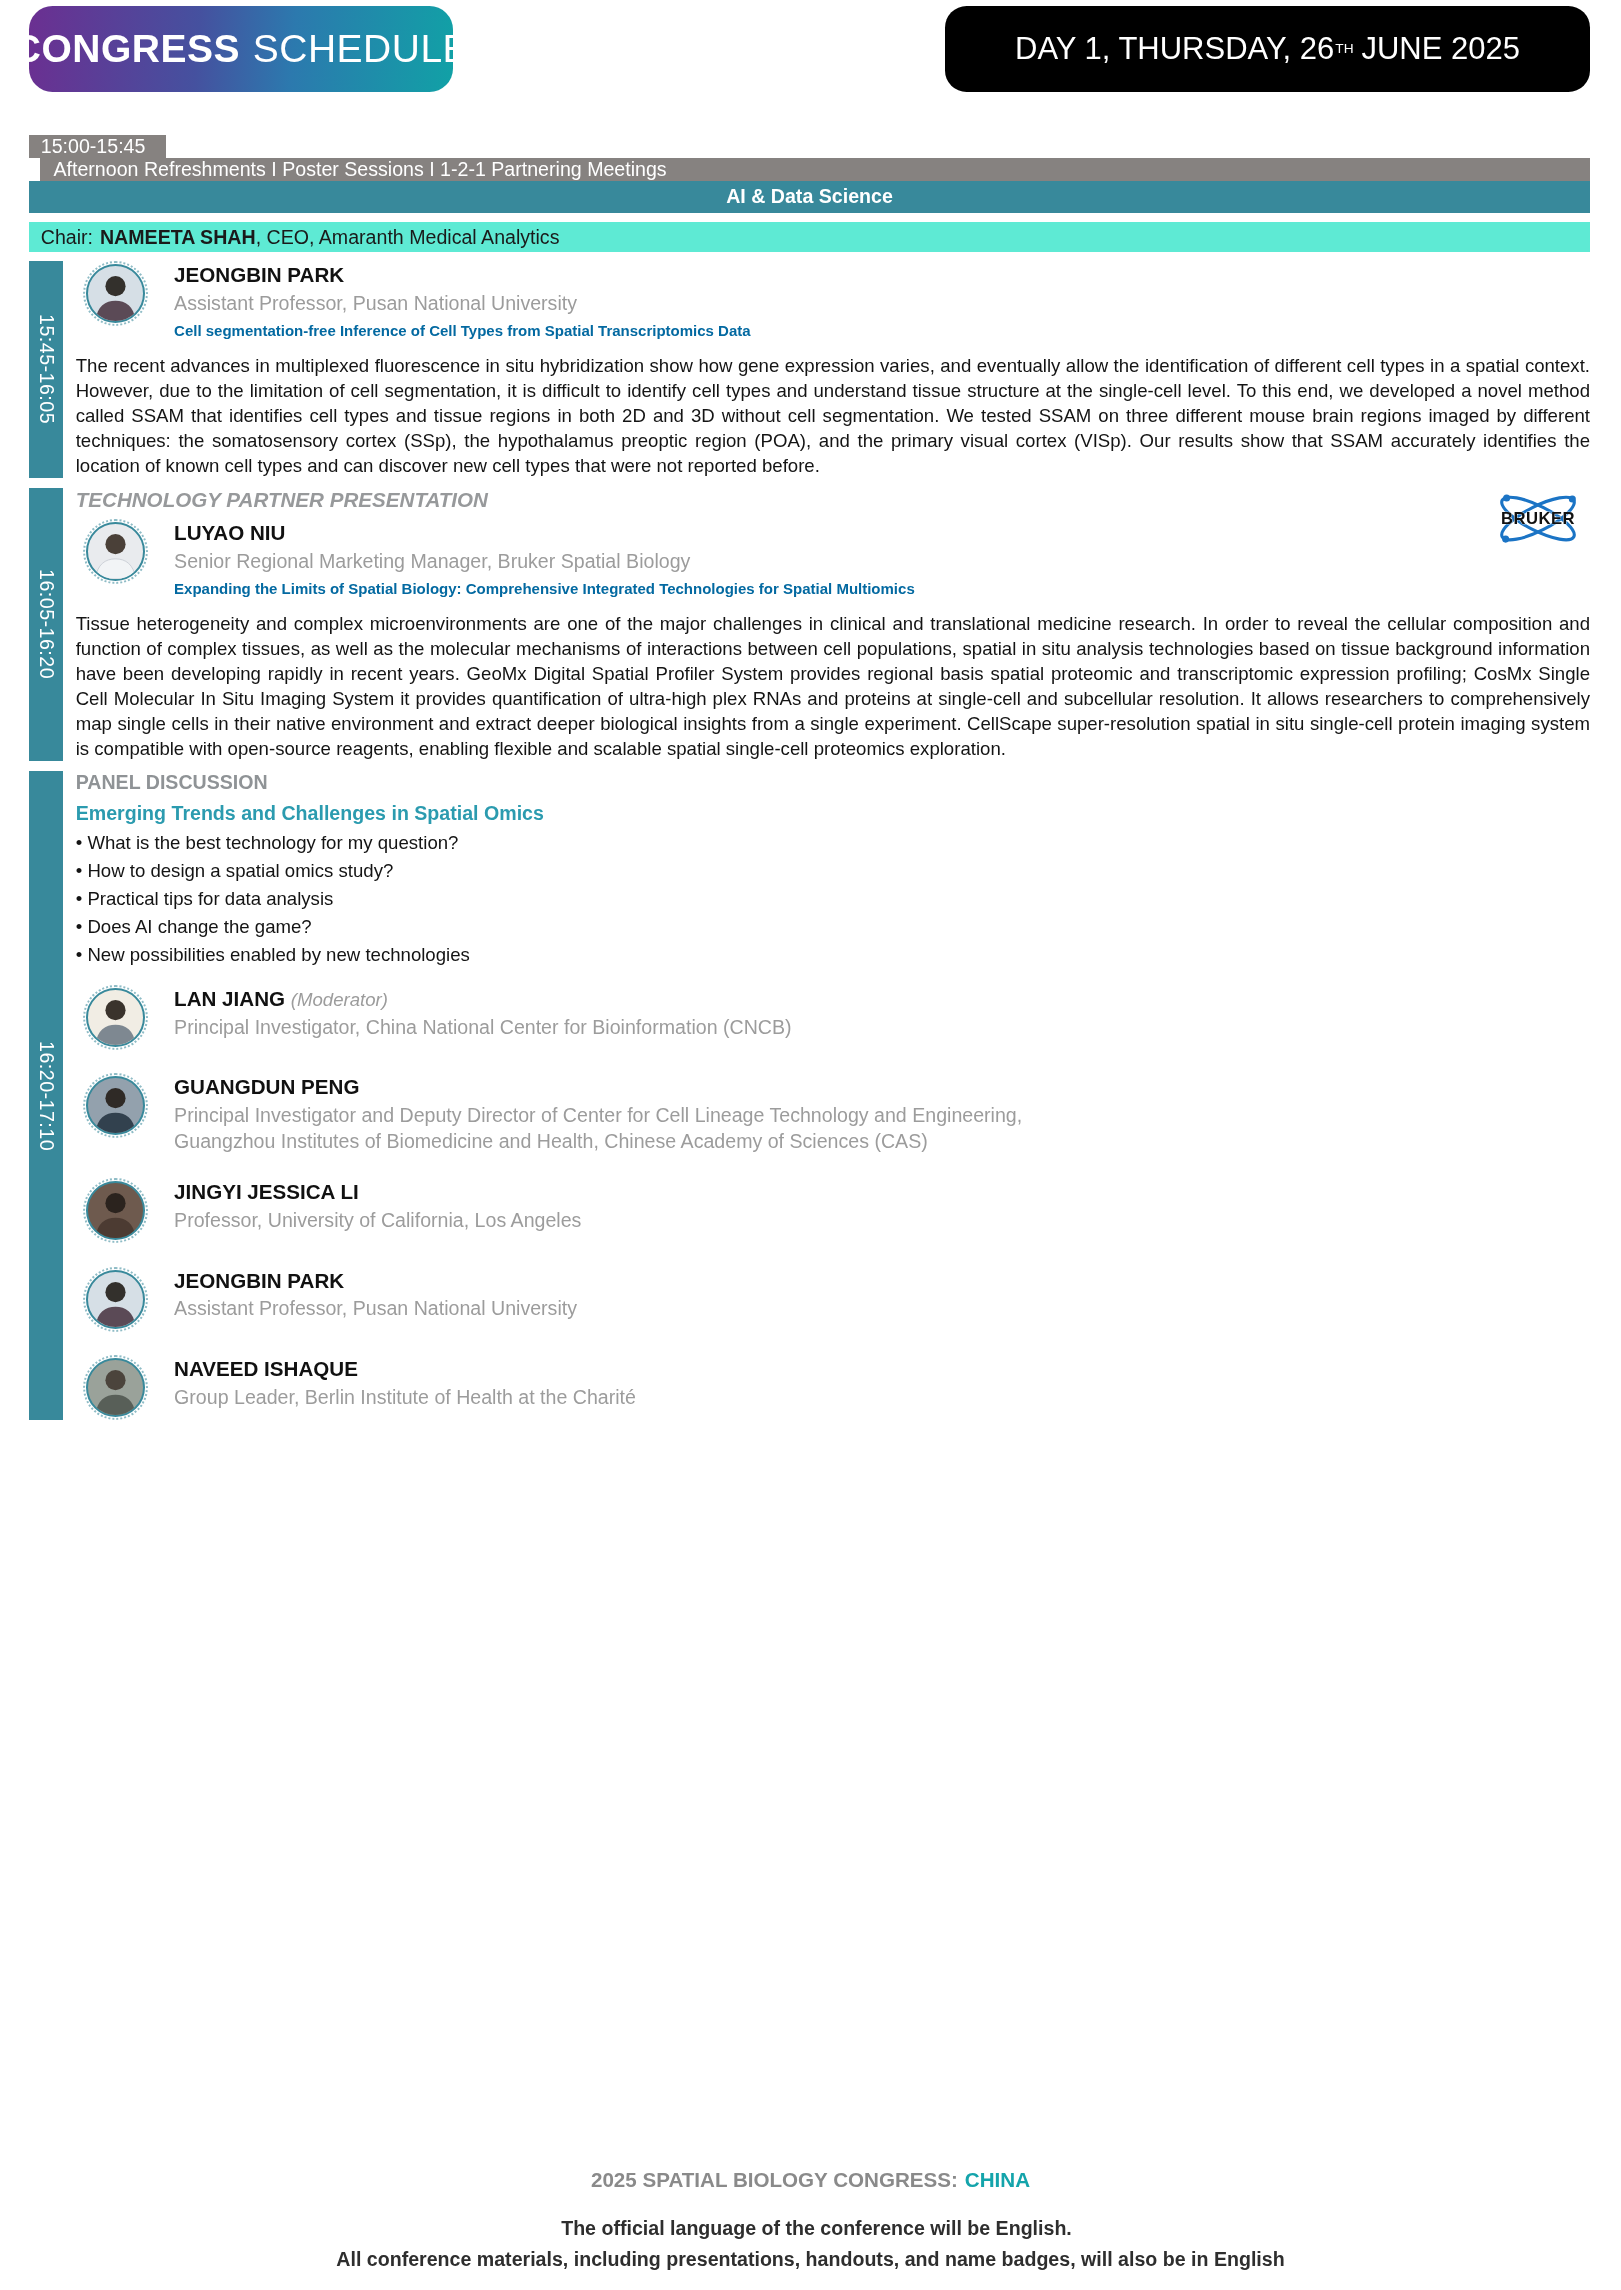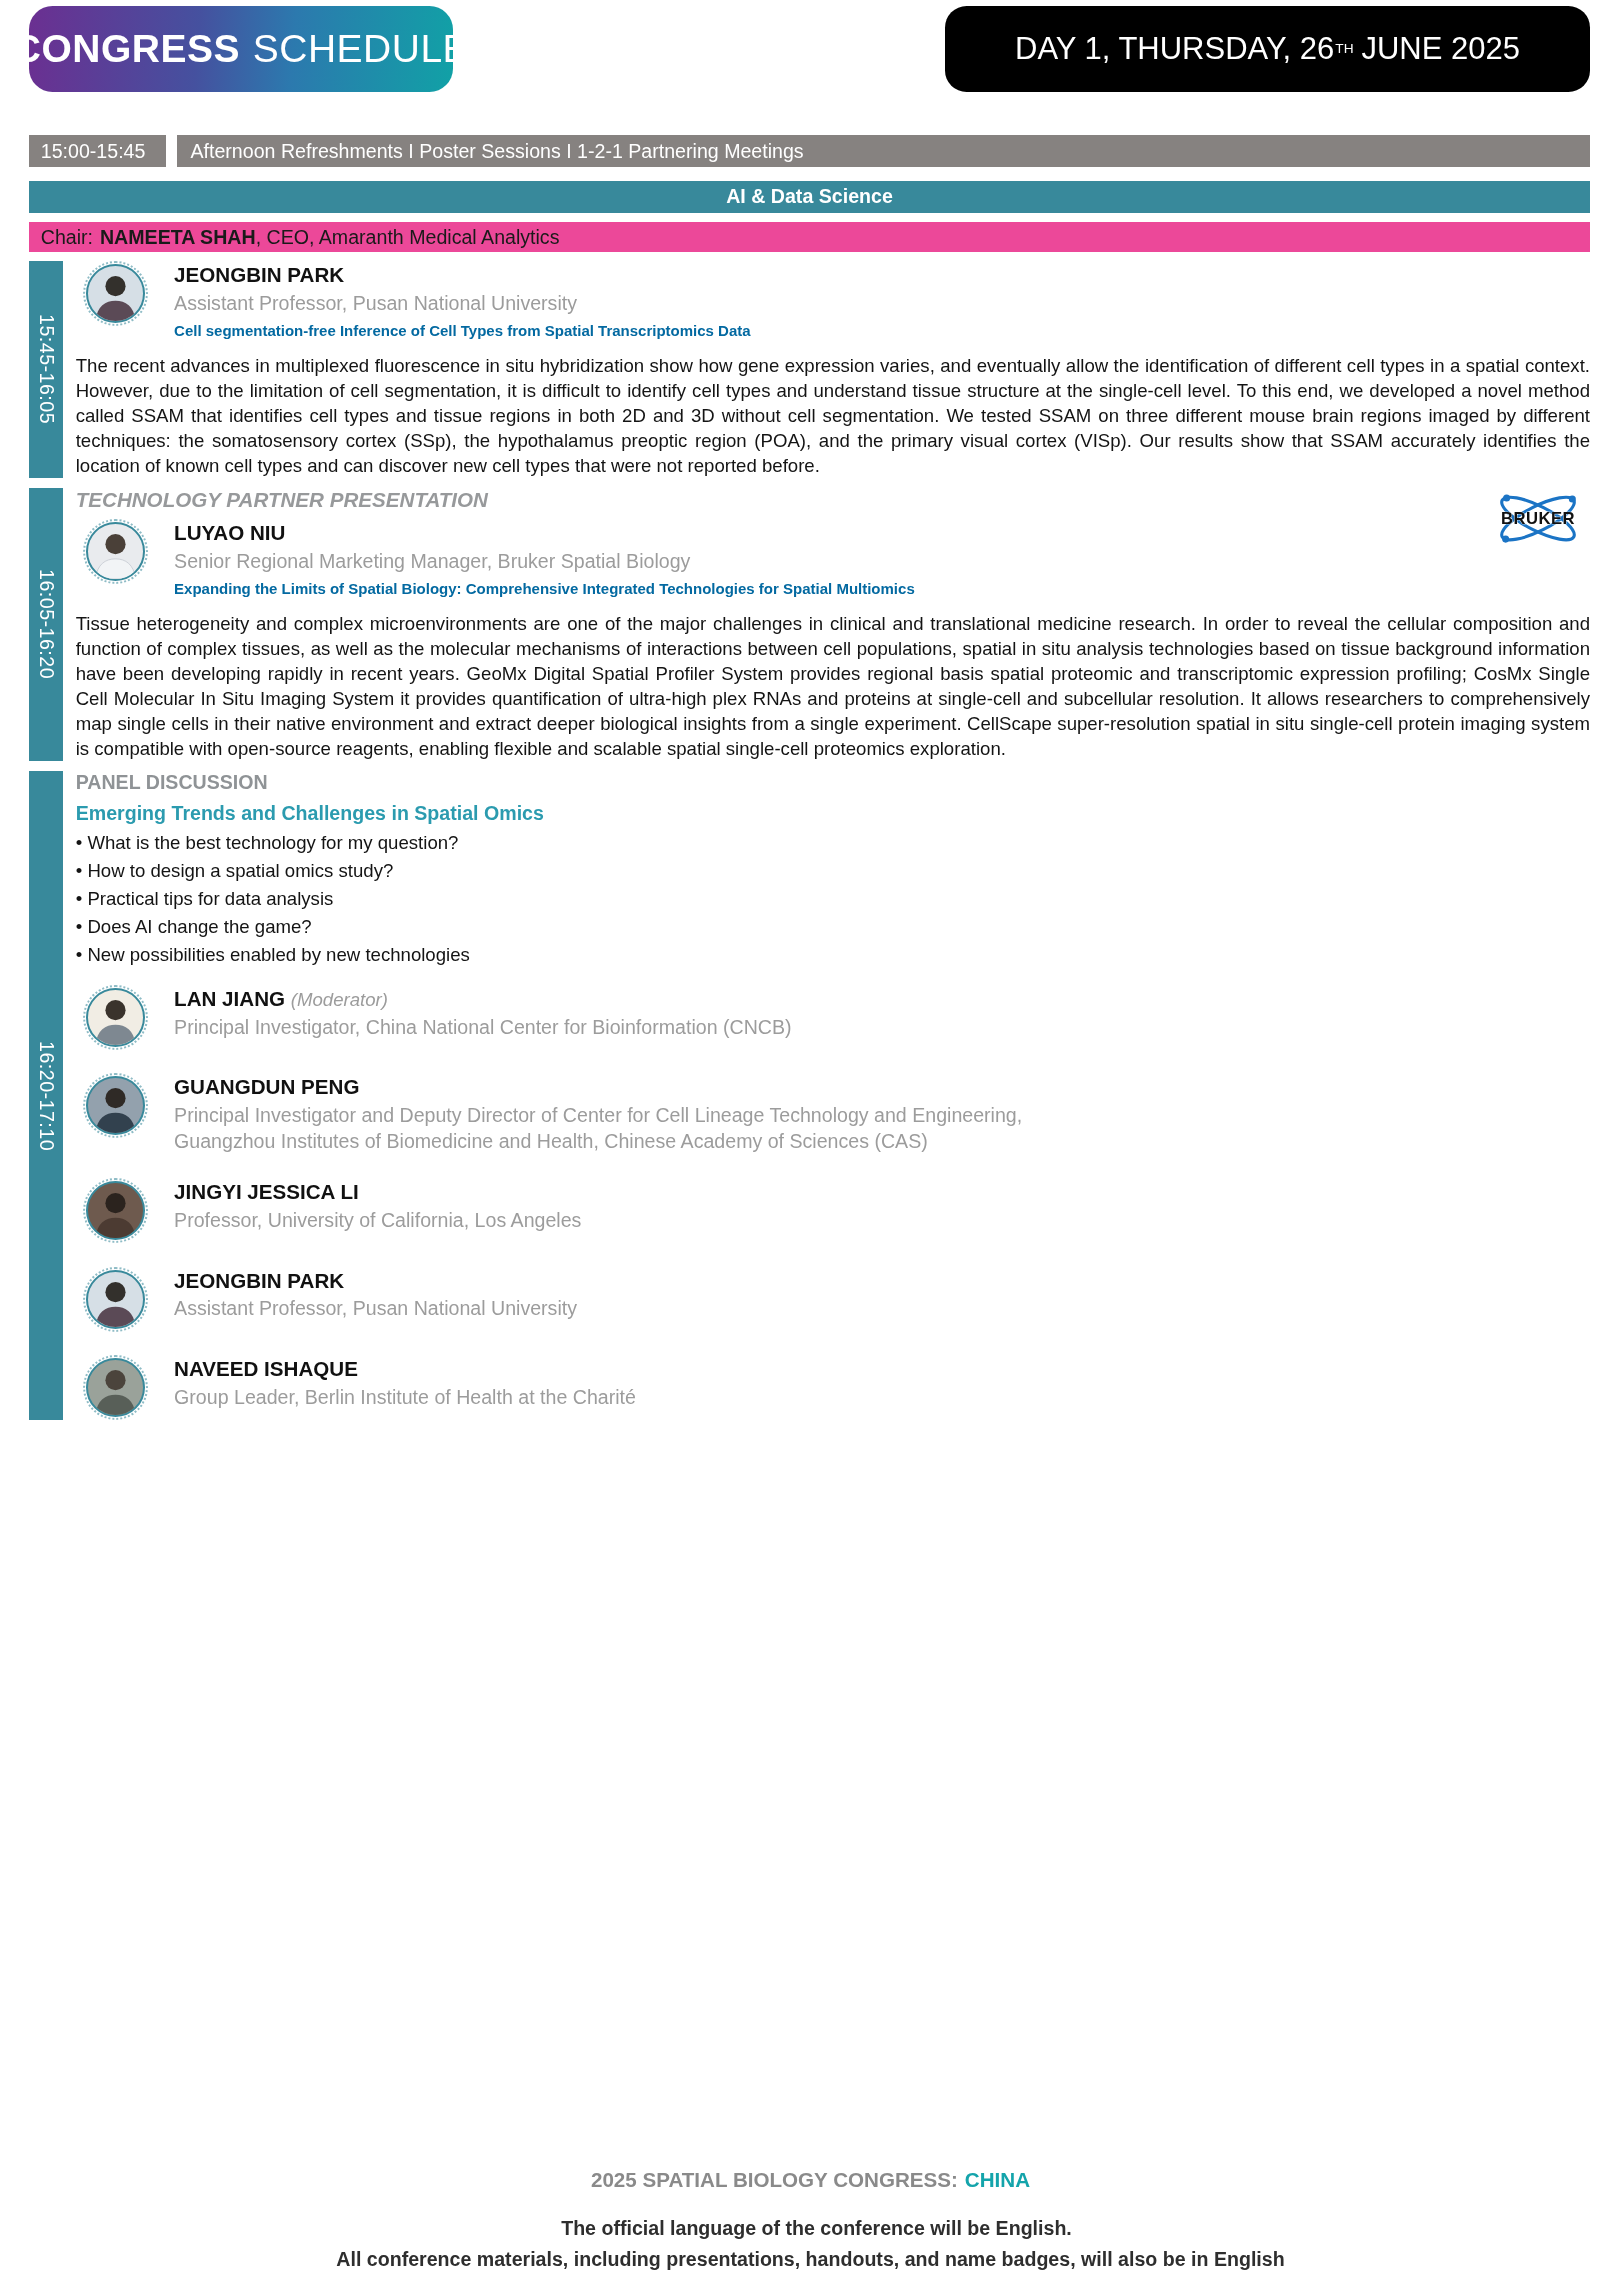--- a/index.html
+++ b/index.html
@@ -15,28 +15,28 @@
            display:flex; align-items:center; justify-content:center; font-size:39px; letter-spacing:0.5px; }
   .brand .b1 { font-weight:bold; }
   .brand .b2 { font-weight:normal; margin-left:12.7px; }
   .day { width:645px; height:86px; border-radius:21.6px; background:#000; color:#fff;
          display:flex; align-items:center; justify-content:center; font-size:31px; }
   .day sup { font-size:13.7px; vertical-align:super; margin:0 2px 0 1px; }
   .day .suffix { margin-left:5.9px; }
 
   
   .content { position:absolute; top:135px; left:29px; right:31px; }
-  .bar-row { display:flex; height:32px; }
+  .bar-row { display:flex; height:32px;flex-direction:column; }
   .bar-time { width:137px; background:#868280; color:#fff; font-size:19.6px;
               display:flex; align-items:center; padding-left:11.8px; flex:none; }
   .bar-label { flex:1; background:#868280; color:#fff; font-size:19.6px;
                display:flex; align-items:center; padding-left:13.7px; margin-left:10.8px; }
   .track-banner { margin-top:13.7px; height:32px; background:#38899B; color:#fff;
                   font-size:19.6px; font-weight:bold; display:flex; align-items:center; justify-content:center; }
-  .chair-bar { margin-top:9.8px; height:30px; background:#ec4899; color:#1a1a1a; font-size:19.6px;
+  .chair-bar { margin-top:9.8px; height:30px; background:#5eead4; color:#1a1a1a; font-size:19.6px;
                display:flex; align-items:center; padding-left:11.8px; }
   .chair-bar .pre { margin-right:6.9px; }
   .chair-bar .nm { font-weight:bold; }
 
   
   .session { display:flex; margin-top:8.8px; }
   .rail { width:34px; background:#38899B; color:#fff; flex:none;
           display:flex; align-items:center; justify-content:center;
           writing-mode:vertical-rl; text-orientation:mixed; font-size:19.6px; letter-spacing:0.5px; }
   .session-body { flex:1; margin-left:12.7px; position:relative; }

